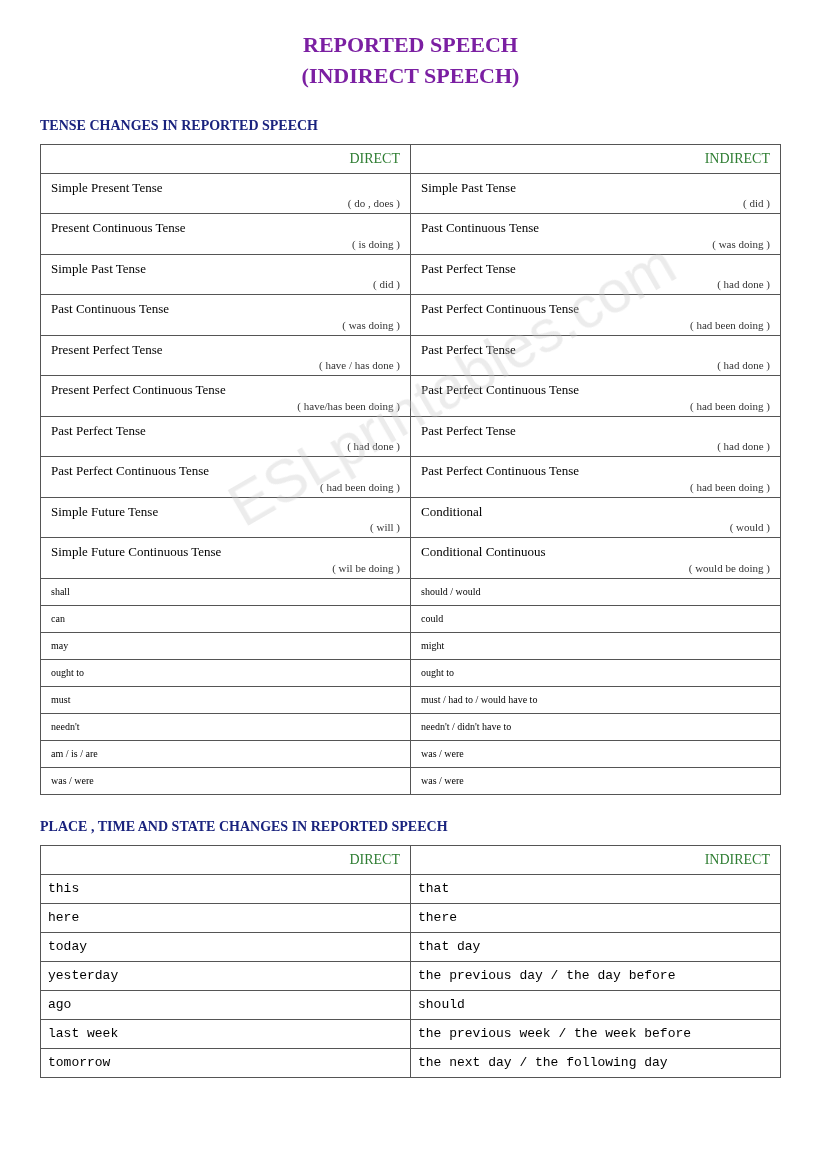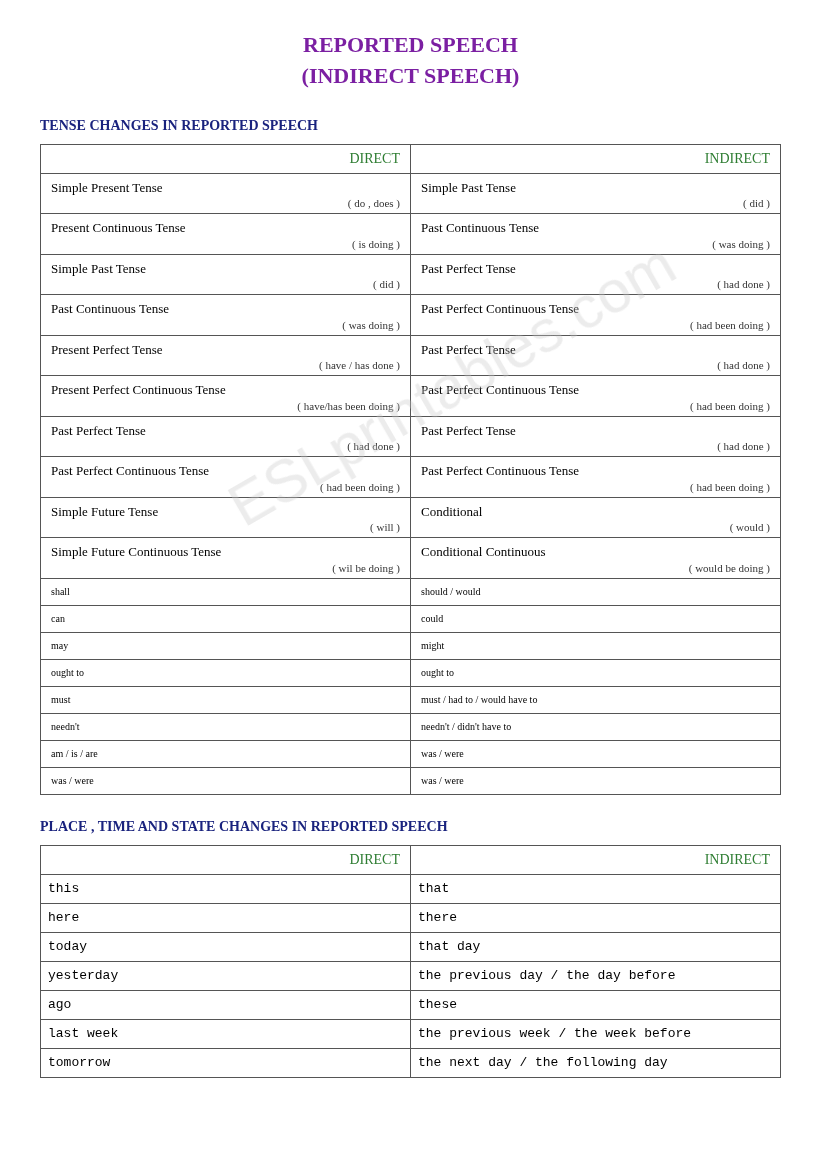--- a/index.html
+++ b/index.html
@@ -196,21 +196,21 @@
       <tr>
         <td>today</td>
         <td>that day</td>
       </tr>
       <tr>
         <td>yesterday</td>
         <td>the previous day / the day before</td>
       </tr>
       <tr>
         <td>ago</td>
-        <td>these</td>
+        <td>should</td>
       </tr>
       <tr>
         <td>last week</td>
         <td>the previous week / the week before</td>
       </tr>
       <tr>
         <td>tomorrow</td>
         <td>the next day  / the following day</td>
       </tr>
     </tbody>

